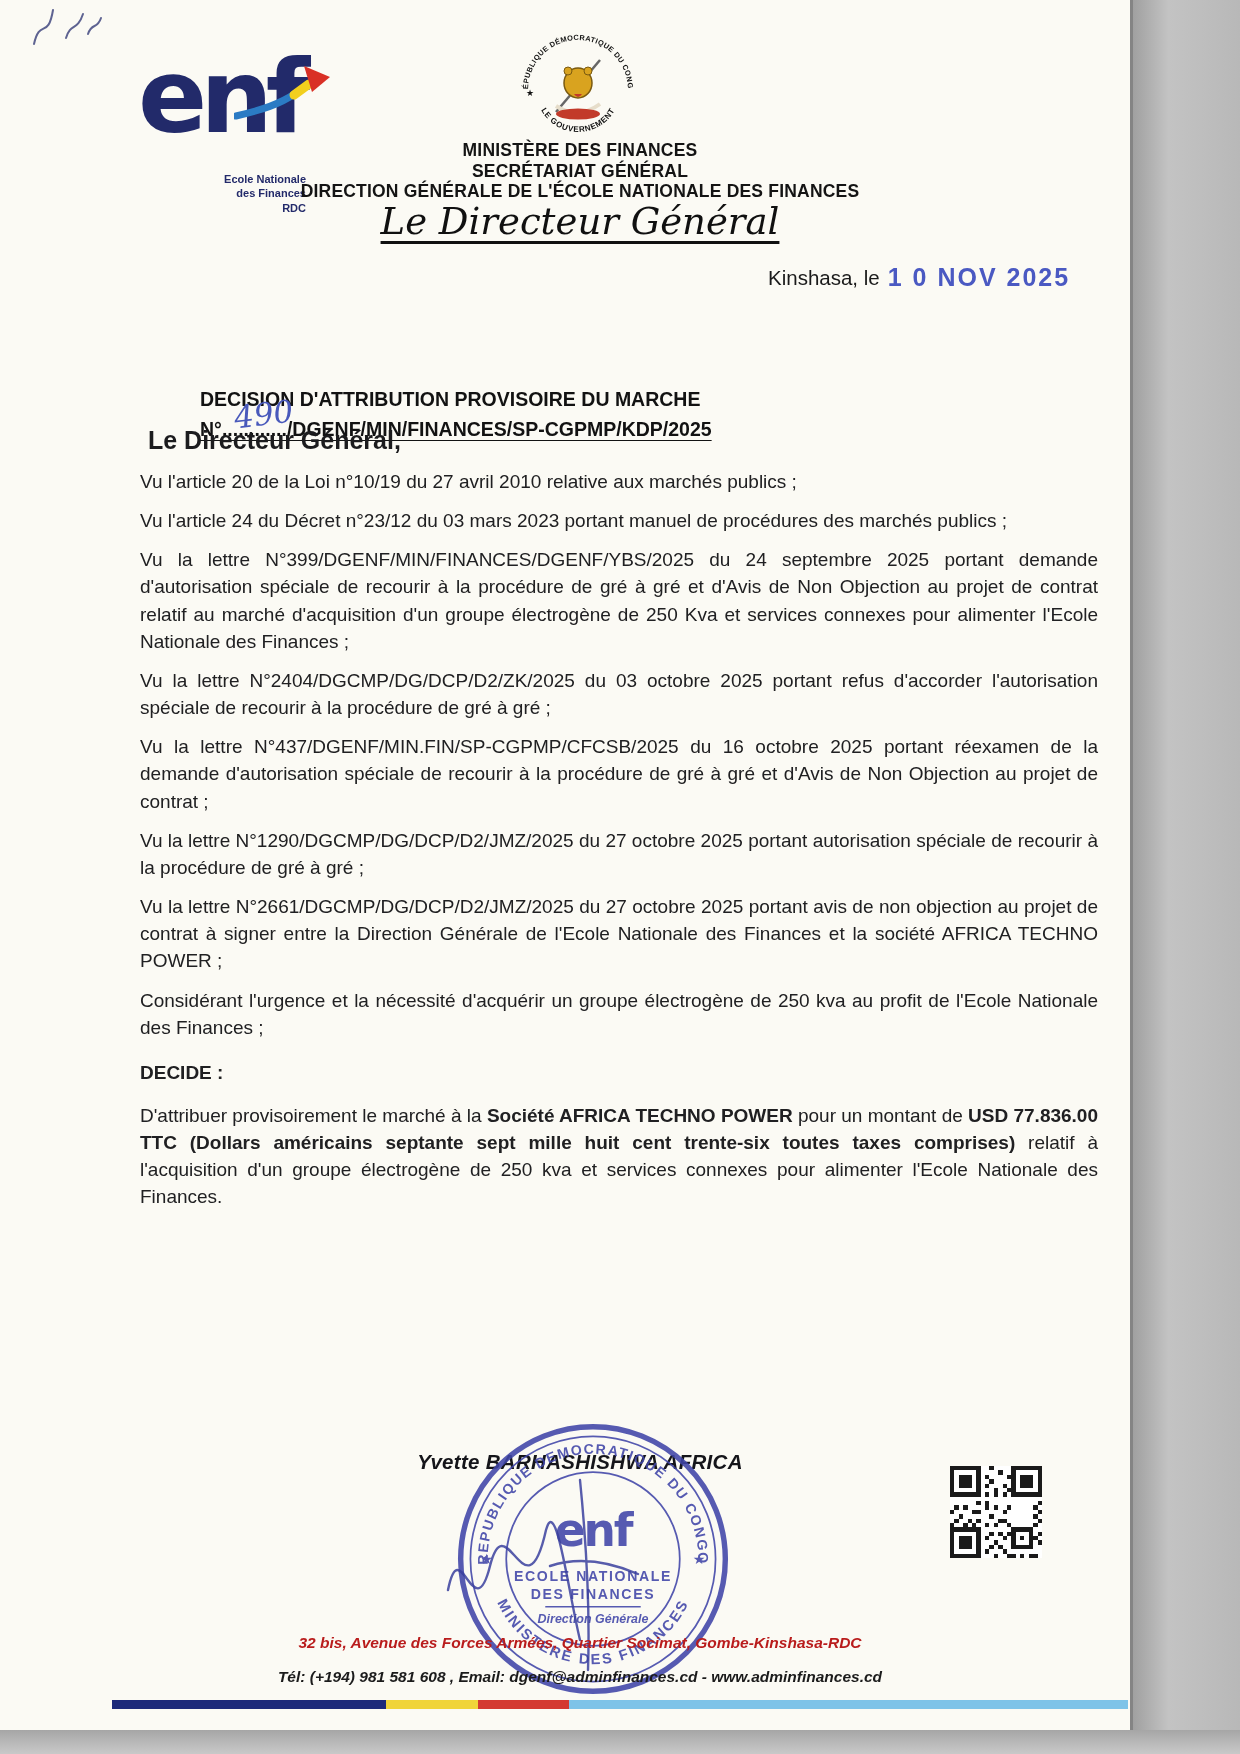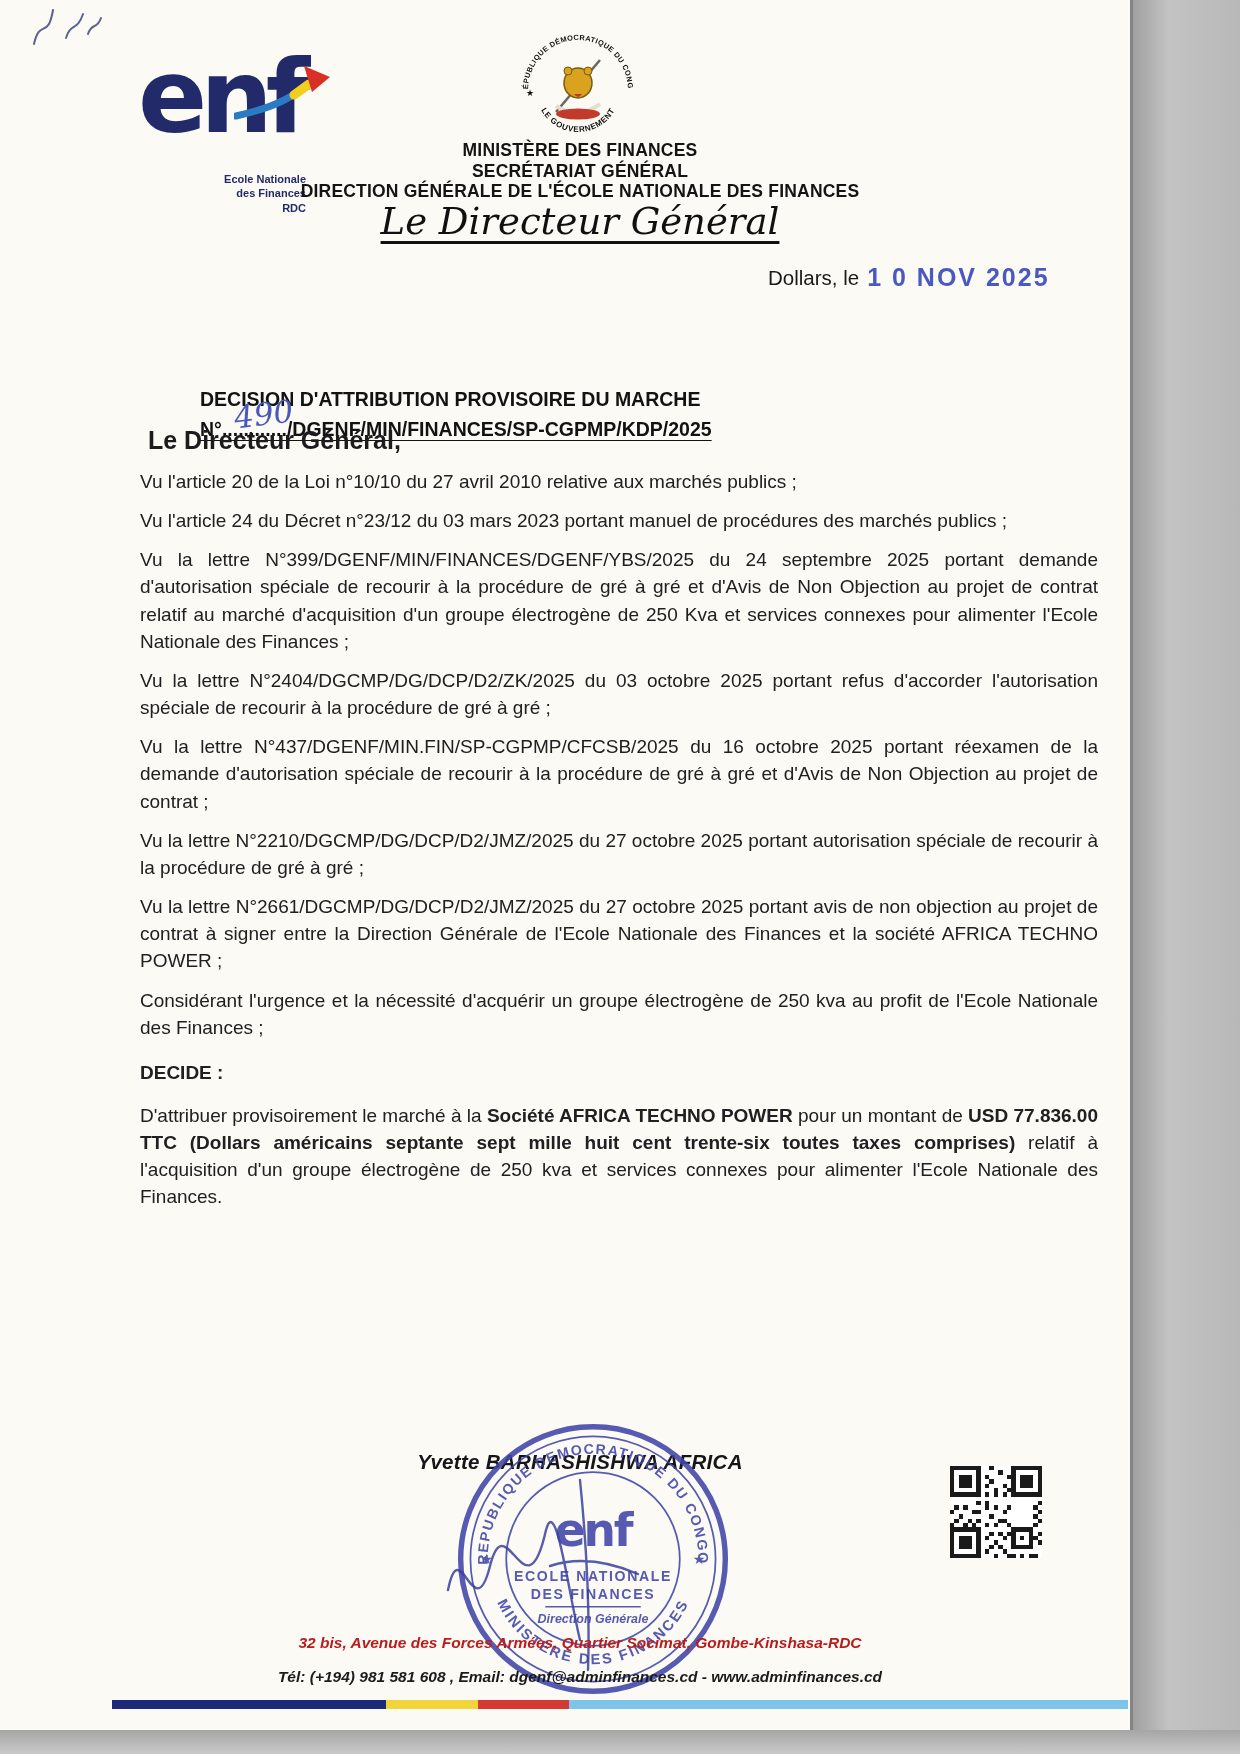--- a/index.html
+++ b/index.html
@@ -112,41 +112,41 @@
   <div class="head-block">
     <div>MINISTÈRE DES FINANCES</div>
     <div>SECRÉTARIAT GÉNÉRAL</div>
     <div>DIRECTION GÉNÉRALE DE L'ÉCOLE NATIONALE DES FINANCES</div>
   </div>
   <div class="office-script">
     <span>Le Directeur Général</span>
   </div>
 
   <div class="dateline">
-    <span class="place">Dollars, le</span>
+    <span class="place">Kinshasa, le</span>
     <span class="date-stamp">1 0  NOV  2025</span>
   </div>
 
   <div class="title-block">
     <div>DECISION D'ATTRIBUTION PROVISOIRE DU MARCHE</div>
     <div class="ref-line">
       <span>N°............</span><span>/DGENF/MIN/FINANCES/SP-CGPMP/KDP/2025</span>
       <span class="handwritten">490</span>
     </div>
   </div>
 
   <div class="salutation">Le Directeur Général,</div>
 
   <div class="body-text">
-    <p>Vu l'article 20 de la Loi n°10/10 du 27 avril 2010 relative aux marchés publics ;</p>
+    <p>Vu l'article 20 de la Loi n°10/19 du 27 avril 2010 relative aux marchés publics ;</p>
     <p>Vu l'article 24 du Décret n°23/12 du 03 mars 2023 portant manuel de procédures des marchés publics ;</p>
     <p>Vu la lettre N°399/DGENF/MIN/FINANCES/DGENF/YBS/2025 du 24 septembre 2025 portant demande d'autorisation spéciale de recourir à la procédure de gré à gré et d'Avis de Non Objection au projet de contrat relatif au marché d'acquisition d'un groupe électrogène de 250 Kva et services connexes pour alimenter l'Ecole Nationale des Finances ;</p>
     <p>Vu la lettre N°2404/DGCMP/DG/DCP/D2/ZK/2025 du 03 octobre 2025 portant refus d'accorder l'autorisation spéciale de recourir à la procédure de gré à gré ;</p>
     <p>Vu la lettre N°437/DGENF/MIN.FIN/SP-CGPMP/CFCSB/2025 du 16 octobre 2025 portant réexamen de la demande d'autorisation spéciale de recourir à la procédure de gré à gré et d'Avis de Non Objection au projet de contrat ;</p>
-    <p>Vu la lettre N°2210/DGCMP/DG/DCP/D2/JMZ/2025 du 27 octobre 2025 portant autorisation spéciale de recourir à la procédure de gré à gré ;</p>
+    <p>Vu la lettre N°1290/DGCMP/DG/DCP/D2/JMZ/2025 du 27 octobre 2025 portant autorisation spéciale de recourir à la procédure de gré à gré ;</p>
     <p>Vu la lettre N°2661/DGCMP/DG/DCP/D2/JMZ/2025 du 27 octobre 2025 portant avis de non objection au projet de contrat à signer entre la Direction Générale de l'Ecole Nationale des Finances et la société AFRICA TECHNO POWER ;</p>
     <p>Considérant l'urgence et la nécessité d'acquérir un groupe électrogène de 250 kva au profit de l'Ecole Nationale des Finances ;</p>
     <p class="decide">DECIDE :</p>
     <p><span>D'attribuer provisoirement le marché à la </span><span class="b">Société AFRICA TECHNO POWER</span><span> pour un montant de </span><span class="b">USD 77.836.00 TTC (Dollars américains septante sept mille huit cent trente-six toutes taxes comprises)</span><span> relatif à l'acquisition d'un groupe électrogène de 250 kva et services connexes pour alimenter l'Ecole Nationale des Finances.</span></p>
   </div>
 
   <div class="sig-name">Yvette BARHASHISHWA AFRICA</div>
 
   <svg class="stamp" viewBox="0 0 260 260">
     <defs>

